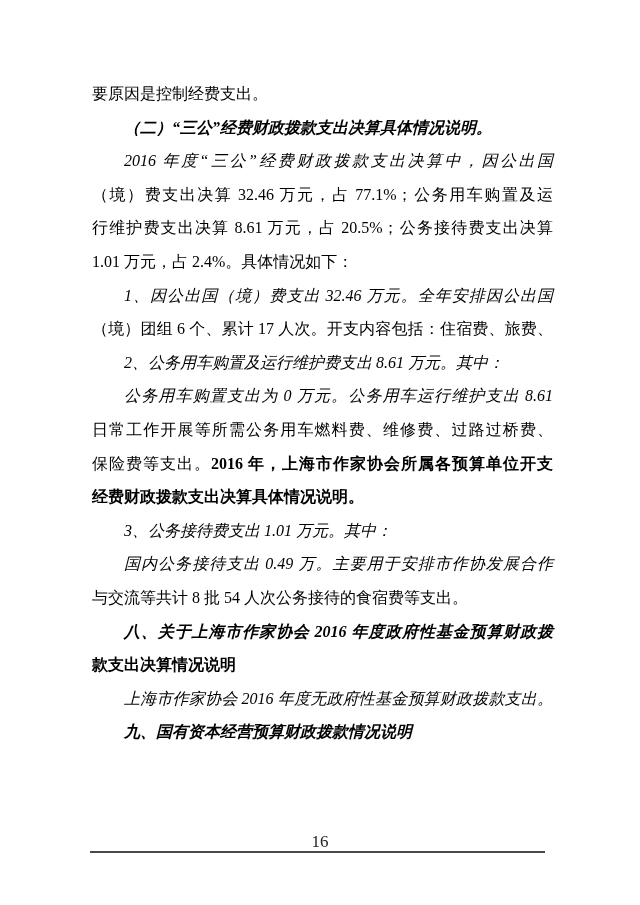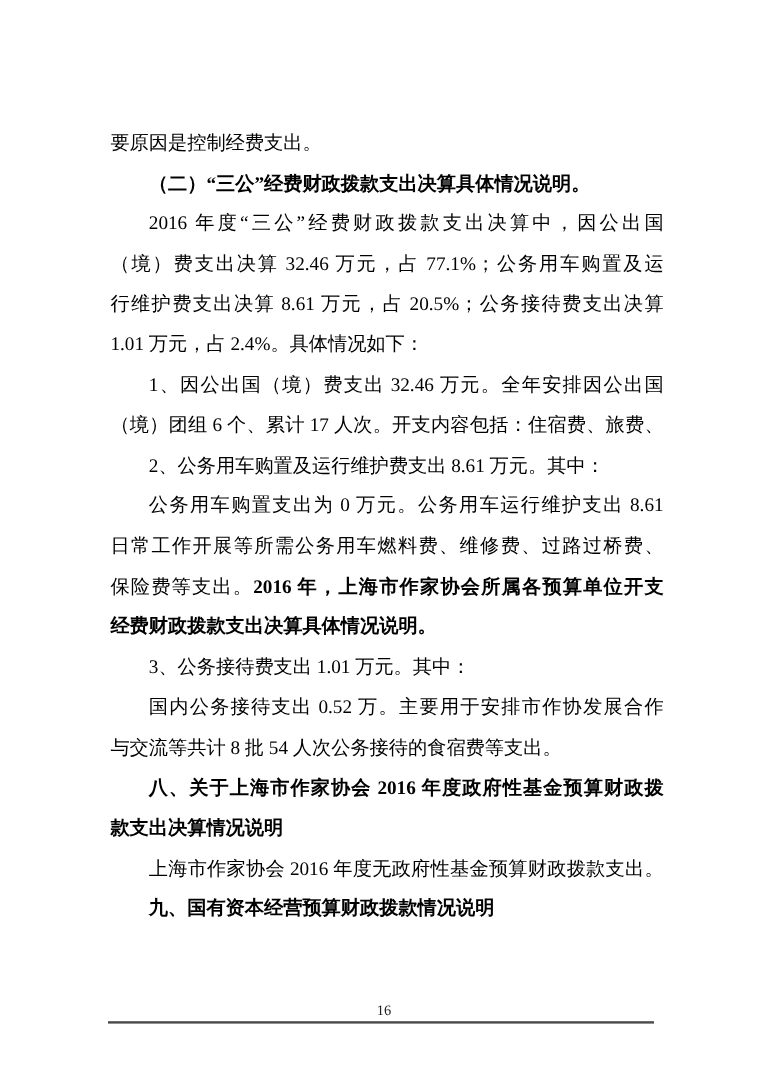--- a/index.html
+++ b/index.html
@@ -9,36 +9,35 @@
     position: relative;
     font-family: "Liberation Serif", "DejaVu Serif", serif;
     color: #000000;
     overflow: hidden;
   }
   .page { position: absolute; left: 0; top: 0; width: 640px; height: 905px; background: #ffffff; }
   .textblock {
     position: absolute;
     left: 92px; top: 77px; width: 461px;
     font-size: 16px;
-    margin-top: 26px;
   }
   .line {
     height: 33.6px;
     line-height: 33.6px;
     white-space: pre-wrap;
     text-align: left;
   }
-  .i { text-indent: 32px; }          
+  .i { text-indent: 32px; font-style: italic; }          
   .j { text-align: justify; text-align-last: justify; } 
   .b { font-weight: 700; }           
   .footer-page {
     position: absolute;
     top: 833px; left: 0; width: 640px;
     text-align: center;
-    font-size: 12px;
+    font-size: 17px;
     line-height: 18px;
     color: #222222;
   }
   .footer-rule {
     position: absolute;
     top: 851px; left: 90px;
     width: 455px; height: 2px;
     background: #4a4a4a;
   }
 </style>
@@ -55,21 +54,21 @@
     <div class="line j"><span>行维护费支出决算 8.61 万元，占 20.5%；公务接待费支出决算</span></div>
     <div class="line"><span>1.01 万元，占 2.4%。具体情况如下：</span></div>
     <div class="line i j"><span>1、因公出国（境）费支出 32.46 万元。全年安排因公出国</span></div>
     <div class="line j"><span>（境）团组 6 个、累计 17 人次。开支内容包括：住宿费、旅费、</span></div>
     <div class="line i"><span>2、公务用车购置及运行维护费支出 8.61 万元。其中：</span></div>
     <div class="line i j"><span>公务用车购置支出为 0 万元。公务用车运行维护支出 8.61</span></div>
     <div class="line j"><span>日常工作开展等所需公务用车燃料费、维修费、过路过桥费、</span></div>
     <div class="line j"><span>保险费等支出。</span><span class="b">2016 年，上海市作家协会所属各预算单位开支</span></div>
     <div class="line b"><span>经费财政拨款支出决算具体情况说明。</span></div>
     <div class="line i"><span>3、公务接待费支出 1.01 万元。其中：</span></div>
-    <div class="line i j"><span>国内公务接待支出 0.52 万。主要用于安排市作协发展合作</span></div>
+    <div class="line i j"><span>国内公务接待支出 0.49 万。主要用于安排市作协发展合作</span></div>
     <div class="line"><span>与交流等共计 8 批 54 人次公务接待的食宿费等支出。</span></div>
     <div class="line i j b"><span>八、关于上海市作家协会 2016 年度政府性基金预算财政拨</span></div>
     <div class="line b"><span>款支出决算情况说明</span></div>
     <div class="line i j"><span>上海市作家协会 2016 年度无政府性基金预算财政拨款支出。</span></div>
     <div class="line i b"><span>九、国有资本经营预算财政拨款情况说明</span></div>
   </div>
 
   <div class="footer-page">16</div>
   <div class="footer-rule"></div>
 

